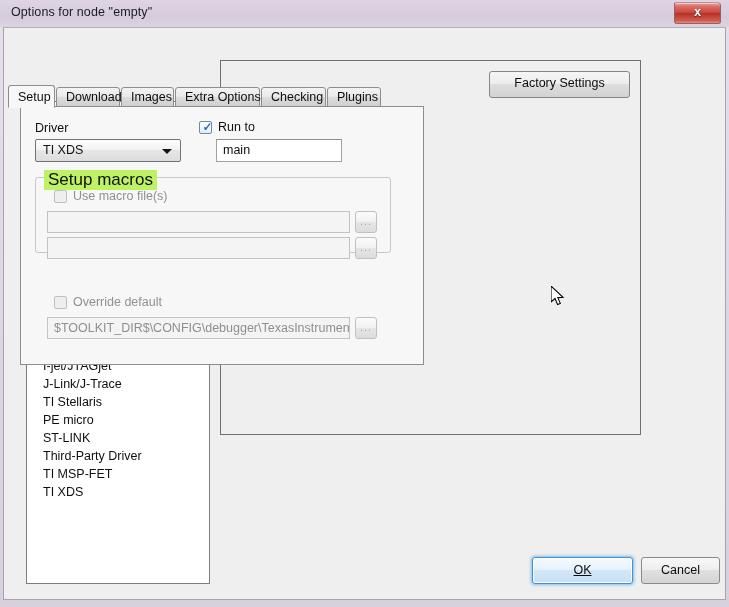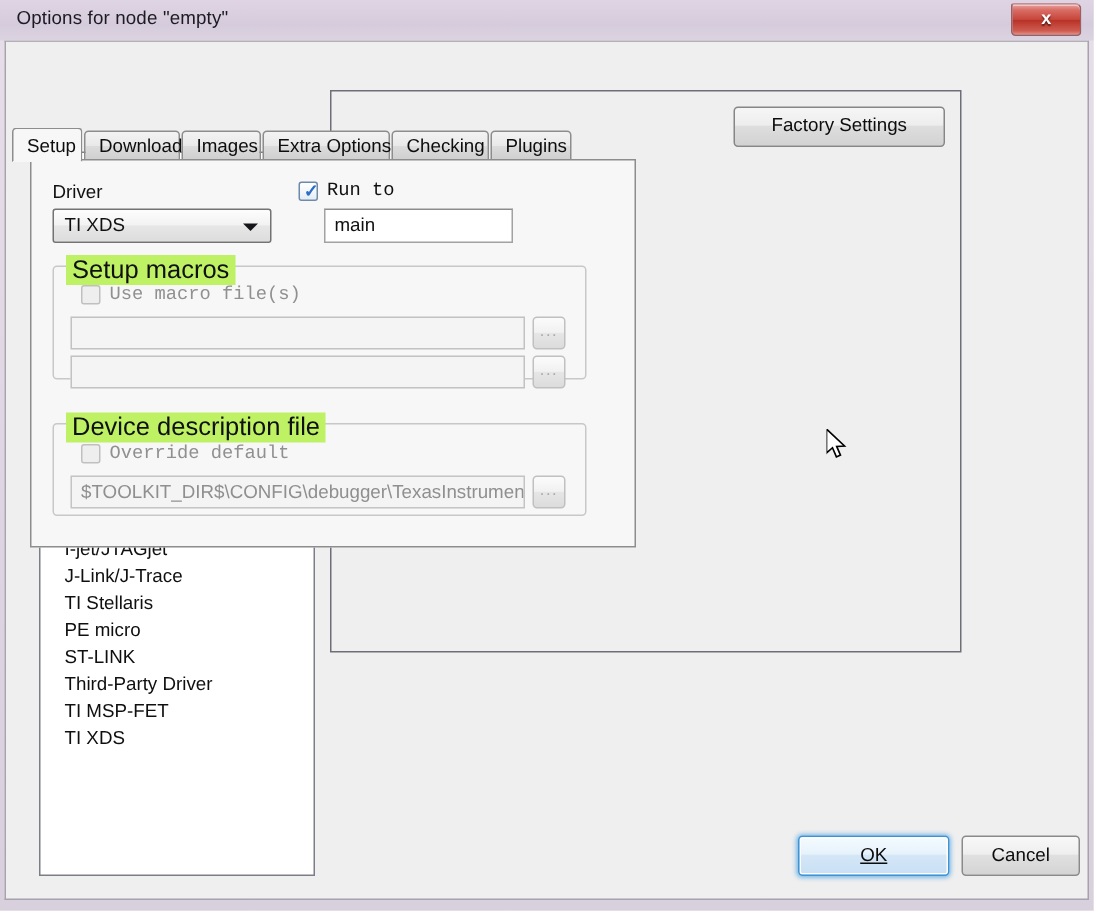--- a/index.html
+++ b/index.html
@@ -194,21 +194,21 @@
   .cb-box.dis {
     background: #eeeeee;
     border-color: #c0c0c0;
   }
   .cb-check {
     position: absolute; left: 1px; top: -2px;
     width: 13px; height: 15px;
     font-size: 12px; line-height: 15px; text-align: center;
     color: #2a6ec6; font-weight: bold;
   }
-  .cb-lbl { position: absolute; left: 19px; top: 0px; font-size: 12.5px; color: #101010; white-space: nowrap; font-family: Liberation Mono, monospace;}
+  .cb-lbl { position: absolute; left: 19px; top: 0px; font-size: 12.5px; color: #101010; white-space: nowrap;}
   .cb-lbl.dis { color: #909090; }
 
   
   .group { position: absolute; box-sizing: border-box; }
   .group .gframe {
     position: absolute; left: 0; top: 7px; right: 0; bottom: 0;
     border: 1px solid #c8c8c8;
     border-radius: 3px;
   }
   .group .gtitle {
@@ -329,24 +329,20 @@
     </div>
     <div class="cb-wrap" style="left:33px; top:82px;">
       <div class="cb-box dis"></div>
       <div class="cb-lbl dis">Use macro file(s)</div>
     </div>
     <div class="textbox disabled" style="left:26px; top:104px; width:303px; height:22px;"></div>
     <div class="browse-btn" style="left:334px; top:104px;">...</div>
     <div class="textbox disabled" style="left:26px; top:130px; width:303px; height:22px;"></div>
     <div class="browse-btn" style="left:334px; top:130px;">...</div>
 
-    <div class="group" style="left:14px; top:168px; width:356px; height:69px;">
-      <div class="gframe"></div>
-      <div class="gtitle">Device description file</div>
-    </div>
     <div class="cb-wrap" style="left:33px; top:188px;">
       <div class="cb-box dis"></div>
       <div class="cb-lbl dis">Override default</div>
     </div>
     <div class="textbox pathbox" style="left:26px; top:210px; width:303px; height:22px;">$TOOLKIT_DIR$\CONFIG\debugger\TexasInstruments\CC26</div>
     <div class="browse-btn" style="left:334px; top:210px;">...</div>
   </div>
 
   <div class="dlg-btn" id="ok-button" style="left:532px; top:557px; width:101px;text-decoration:underline;">OK</div>
   <div class="dlg-btn" id="cancel-button" style="left:641px; top:557px; width:79px;">Cancel</div>

